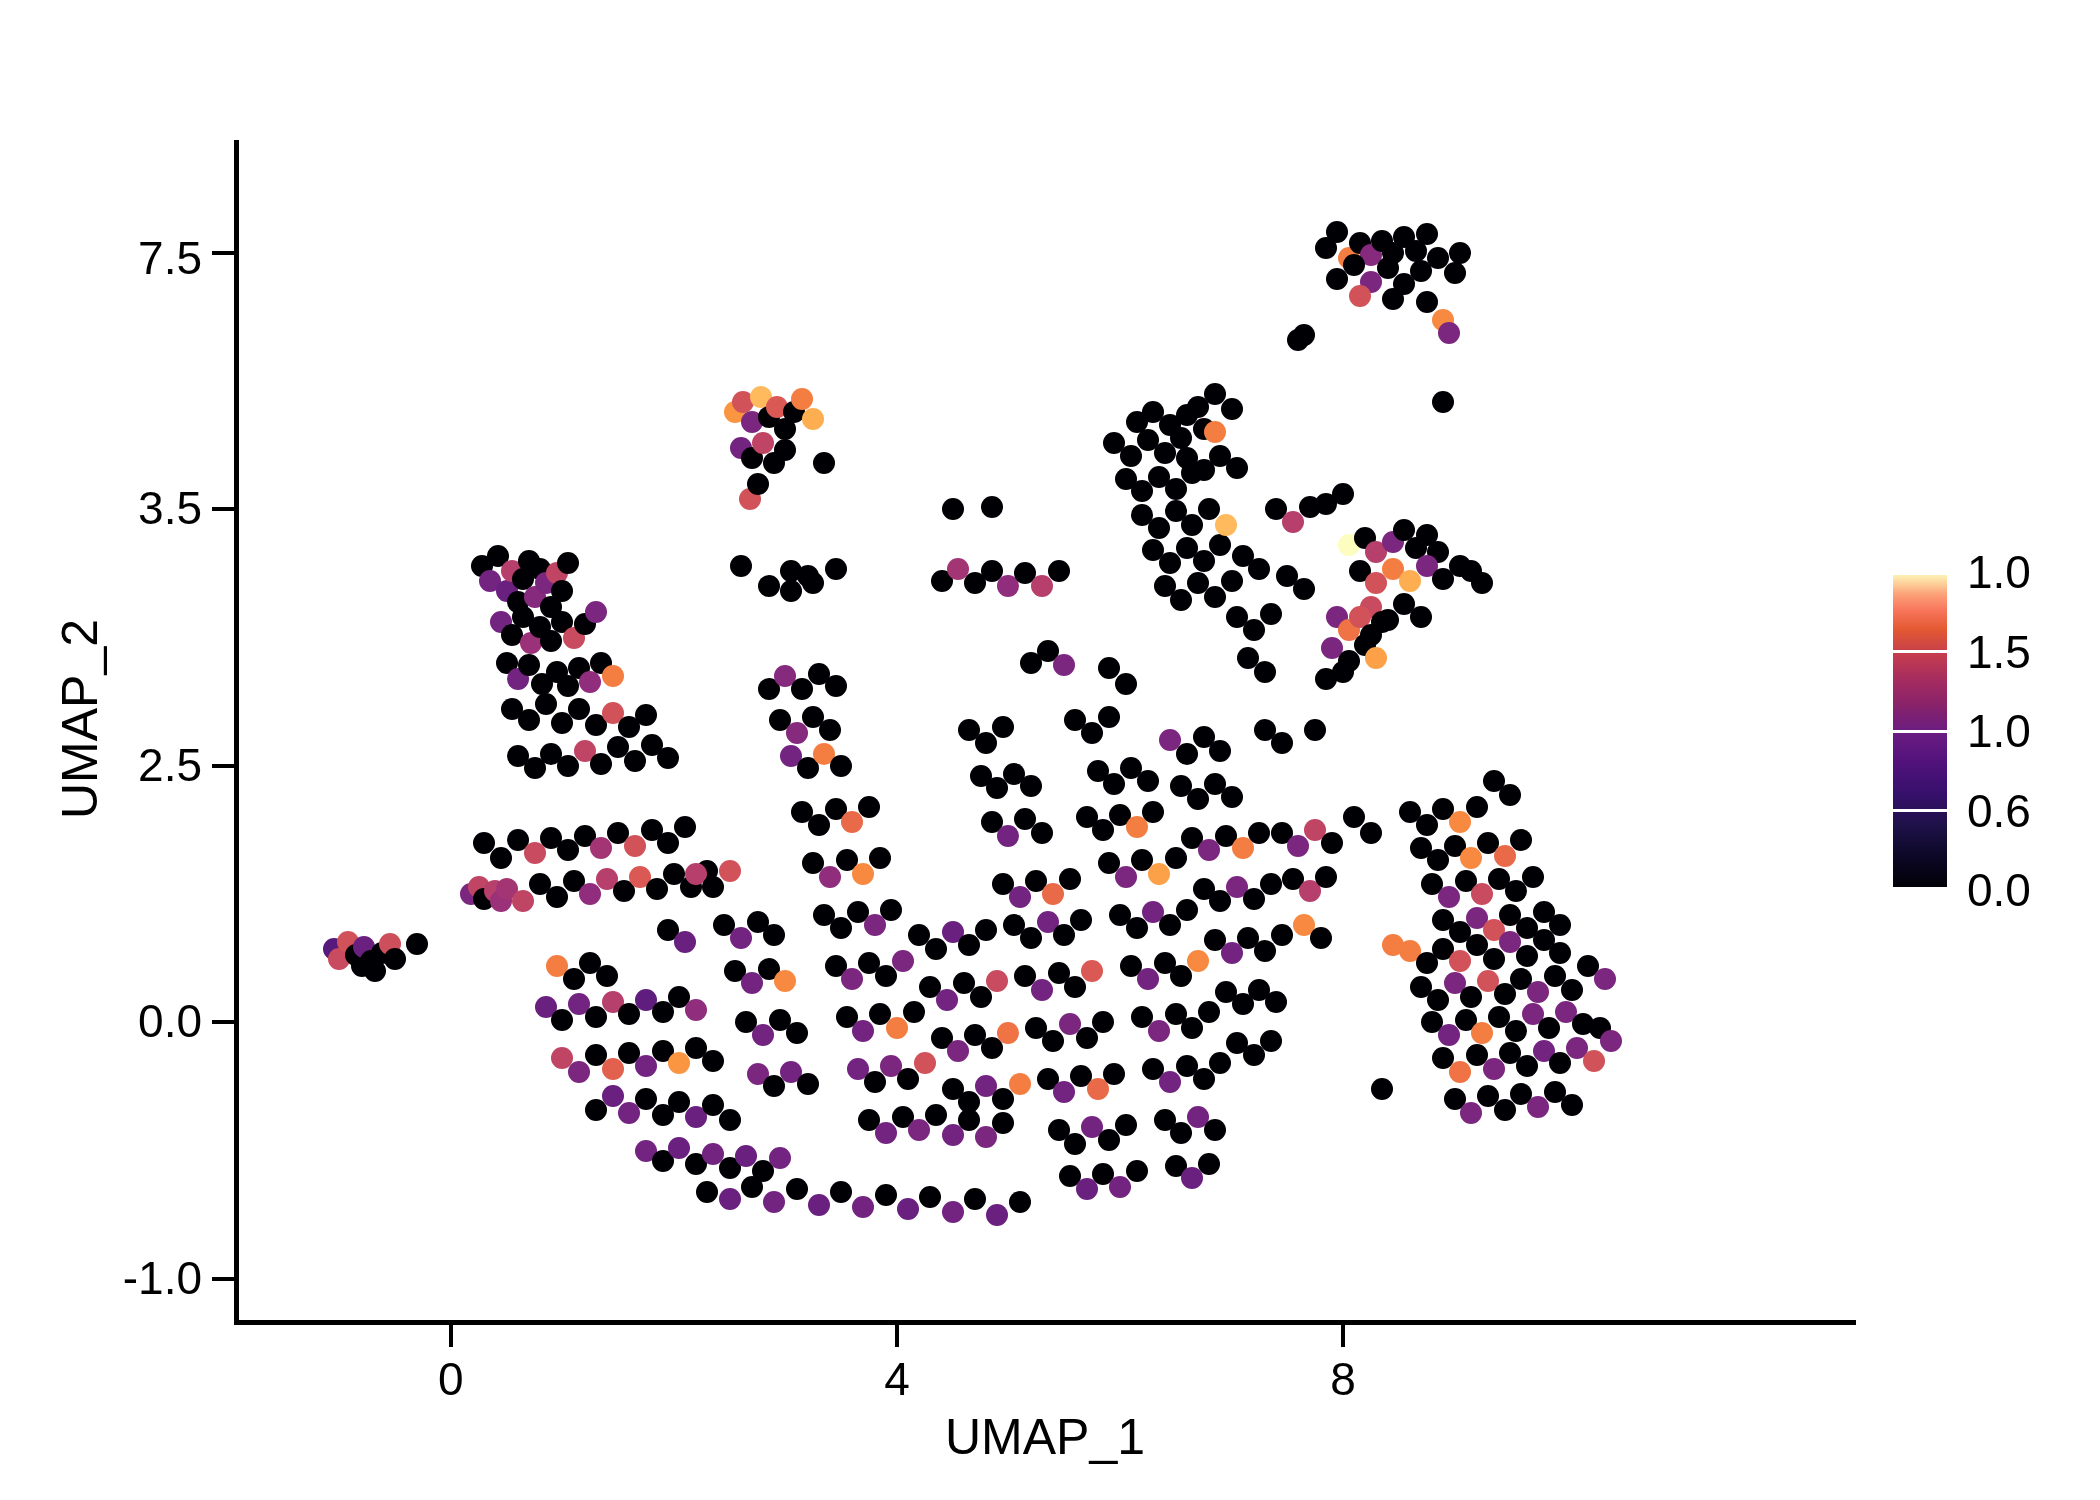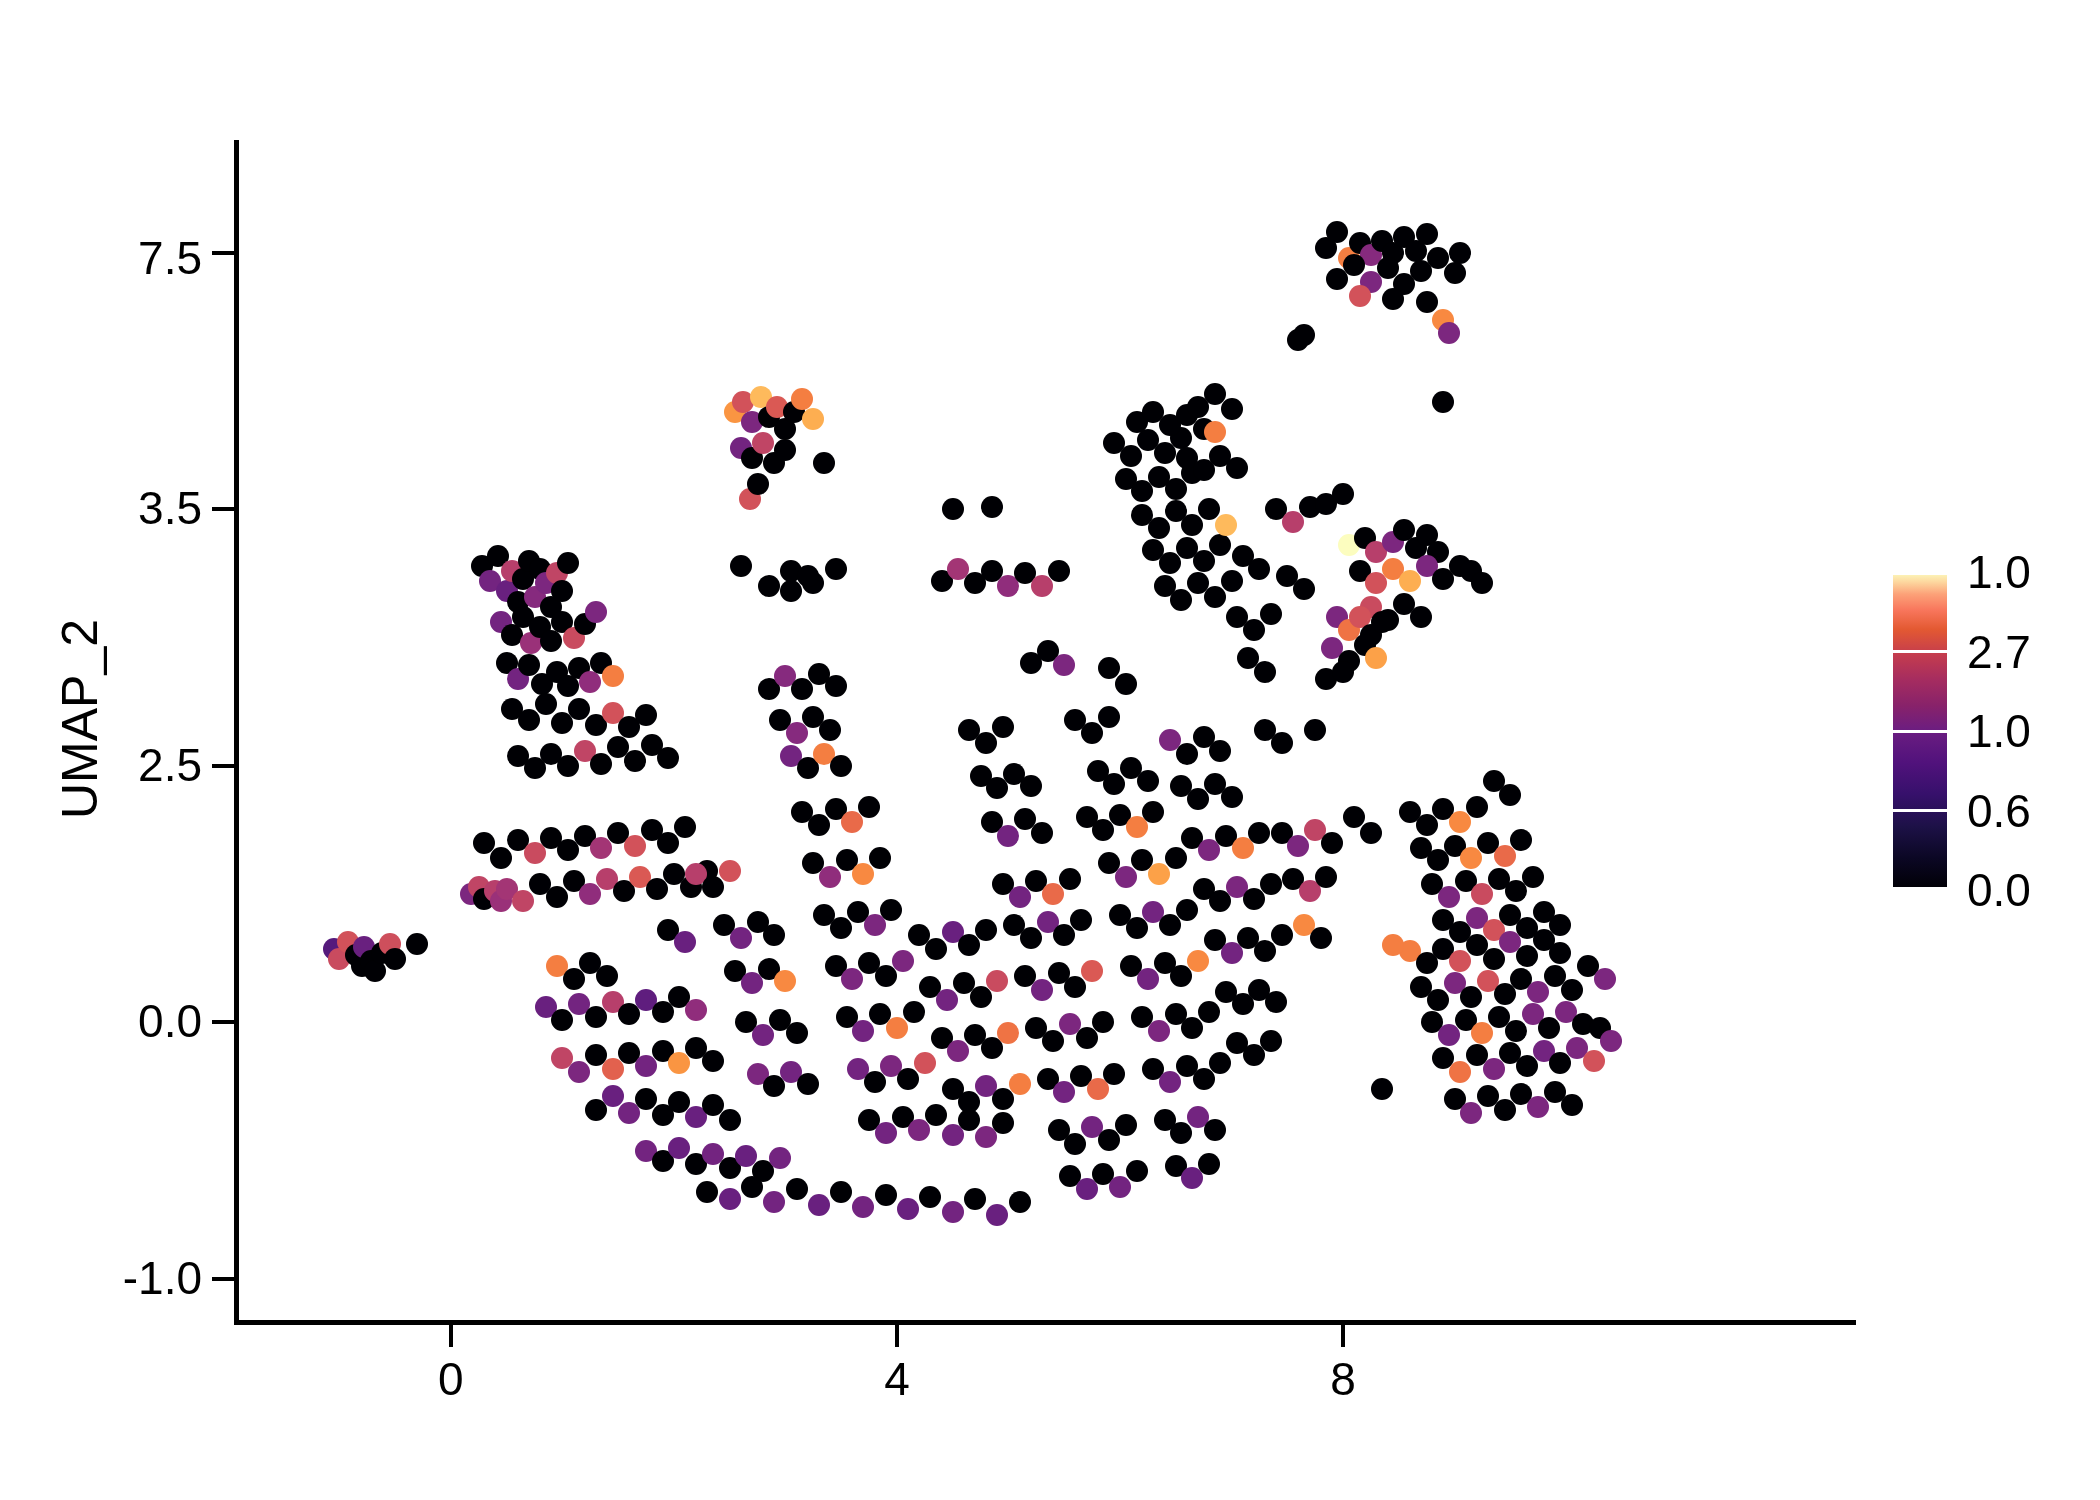--- a/index.html
+++ b/index.html
@@ -180,20 +180,21 @@
     </div>
   <div id="x-ticks">
       <div class="x-tick" style="left: 448.883px;"></div>
       <div class="x-tick-label" style="left: 450.883px;">0</div>
       <div class="x-tick" style="left: 894.952px;"></div>
       <div class="x-tick-label" style="left: 896.952px;">4</div>
       <div class="x-tick" style="left: 1341.02px;"></div>
       <div class="x-tick-label" style="left: 1343.02px;">8</div>
     </div>
 
+  <div id="x-axis-title">UMAP_1</div>
   <div id="y-axis-title">UMAP_2</div>
 
   <div id="panel">
       <div class="pt" style="left: 94.7897px; top: 808.557px; width: 22px; height: 22px; margin-left: -11px; margin-top: -11px; background: rgb(85, 26, 124);"></div>
       <div class="pt" style="left: 100.366px; top: 818.817px; width: 22px; height: 22px; margin-left: -11px; margin-top: -11px; background: rgb(201, 75, 95);"></div>
       <div class="pt" style="left: 109.287px; top: 802.4px; width: 22px; height: 22px; margin-left: -11px; margin-top: -11px; background: rgb(210, 82, 90);"></div>
       <div class="pt" style="left: 117.093px; top: 814.713px; width: 22px; height: 22px; margin-left: -11px; margin-top: -11px; background: rgb(0, 0, 4);"></div>
       <div class="pt" style="left: 122.669px; top: 826px; width: 22px; height: 22px; margin-left: -11px; margin-top: -11px; background: rgb(0, 0, 4);"></div>
       <div class="pt" style="left: 124.899px; top: 806.504px; width: 22px; height: 22px; margin-left: -11px; margin-top: -11px; background: rgb(105, 32, 127);"></div>
       <div class="pt" style="left: 131.59px; top: 820.87px; width: 22px; height: 22px; margin-left: -11px; margin-top: -11px; background: rgb(0, 0, 4);"></div>
@@ -811,19 +812,19 @@
   <div id="legend">
     <div id="legend-bar"></div>
     <div id="legend-ticks">
         <div class="legend-tick" style="top: 315px;"></div>
         <div class="legend-label" style="top: 318px;">0.0</div>
         <div class="legend-tick" style="top: 237px;"></div>
         <div class="legend-label" style="top: 238.5px;">0.6</div>
         <div class="legend-tick" style="top: 157.5px;"></div>
         <div class="legend-label" style="top: 159px;">1.0</div>
         <div class="legend-tick" style="top: 78px;"></div>
-        <div class="legend-label" style="top: 79.5px;">2.7</div>
+        <div class="legend-label" style="top: 79.5px;">1.5</div>
         <div class="legend-tick" style="top: 0px;"></div>
         <div class="legend-label" style="top: 0px;">1.0</div>
       </div>
   </div>
 
 </div>
 
 </body></html>

